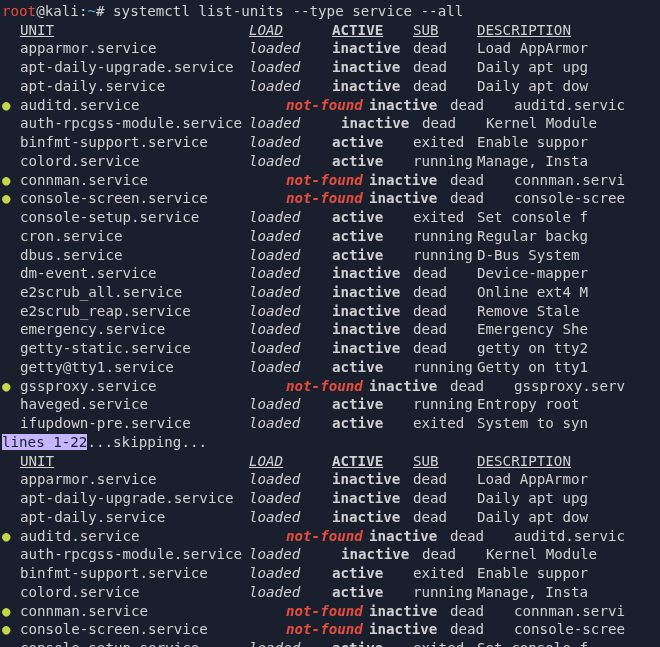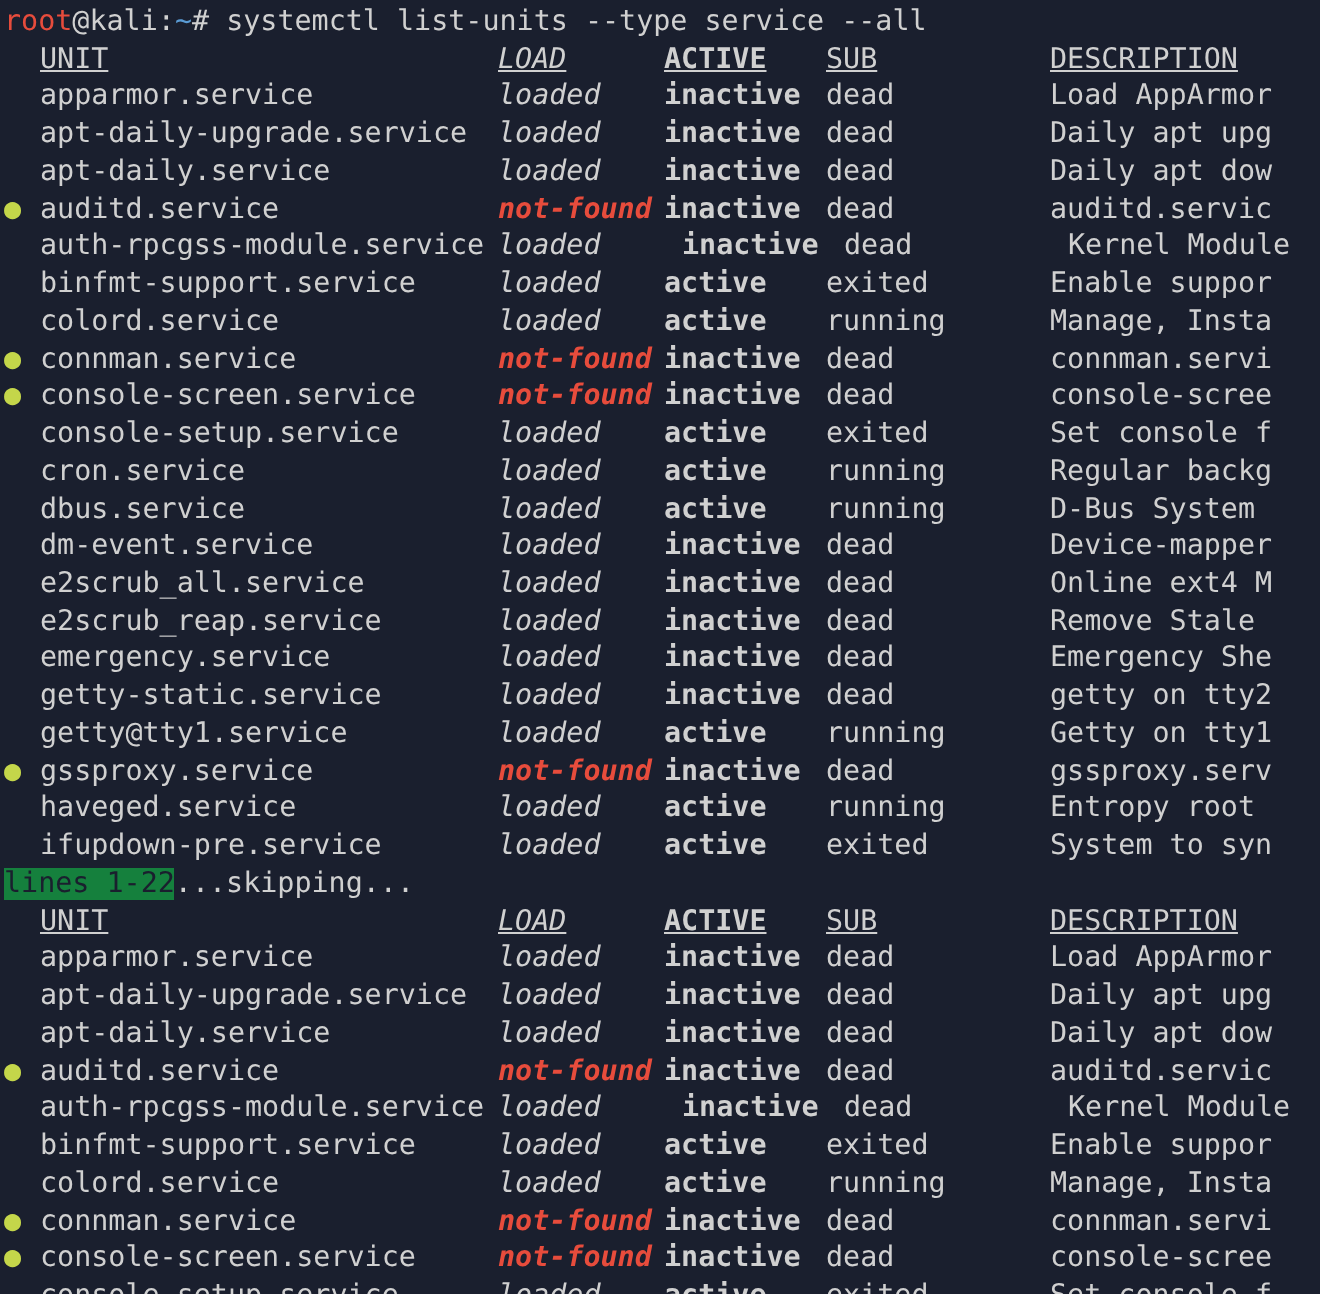--- a/index.html
+++ b/index.html
@@ -13,30 +13,30 @@
     height: 647px;
     overflow: hidden;
     padding: 2px 0 0 2px;
   }
   .line { white-space: pre; }
   .prompt-user { color: #e74c3c; }
   .prompt-host { color: #d0d0d0; }
   .prompt-path { color: #5a9bd4; }
   .prompt-cmd { color: #d0d0d0; margin-top: 44px; }
   .hdr { color: #d0d0d0; text-decoration: underline; }
-  .not-found { color: #e74c3c; font-weight: bold; }
+  .not-found { color: #e74c3c; font-weight: bold; margin-left: 37px; }
   .bullet { color: #c4d64a; }
-  .pager { background: #15803d; color: #1a1f2e; }
+  .pager { background: #c4b5fd; color: #1a1f2e; }
   .row { display: flex; justify-content: space-between; }
   .c-bullet { width: 18px; flex: none; }
   .c-unit { width: 229px; flex: none; overflow: hidden; }
   .c-load { width: 83px; flex: none; overflow: hidden; font-style: italic; }
   .c-active { width: 81px; flex: none; overflow: hidden; font-weight: bold; }
   .c-sub { width: 64px; flex: none; overflow: hidden; }
-  .c-desc { flex: 1; overflow: hidden; margin-left: 48px; }
+  .c-desc { flex: 1; overflow: hidden; }
   .c-active.shift { text-indent: 9px; }
   .c-sub.shift { text-indent: 9px; }
   .c-desc.shift { text-indent: 9px; }
 </style>
 </head>
 <body>
 
 <div class="line"><span class="prompt-user">root</span><span class="prompt-host">@</span><span class="prompt-host">kali</span><span class="prompt-host">:</span><span class="prompt-path">~</span><span class="prompt-host">#</span><span class="prompt-cmd"> </span><span class="prompt-cmd">systemctl list-units --type service --all</span></div>
 
 <div class="row">

